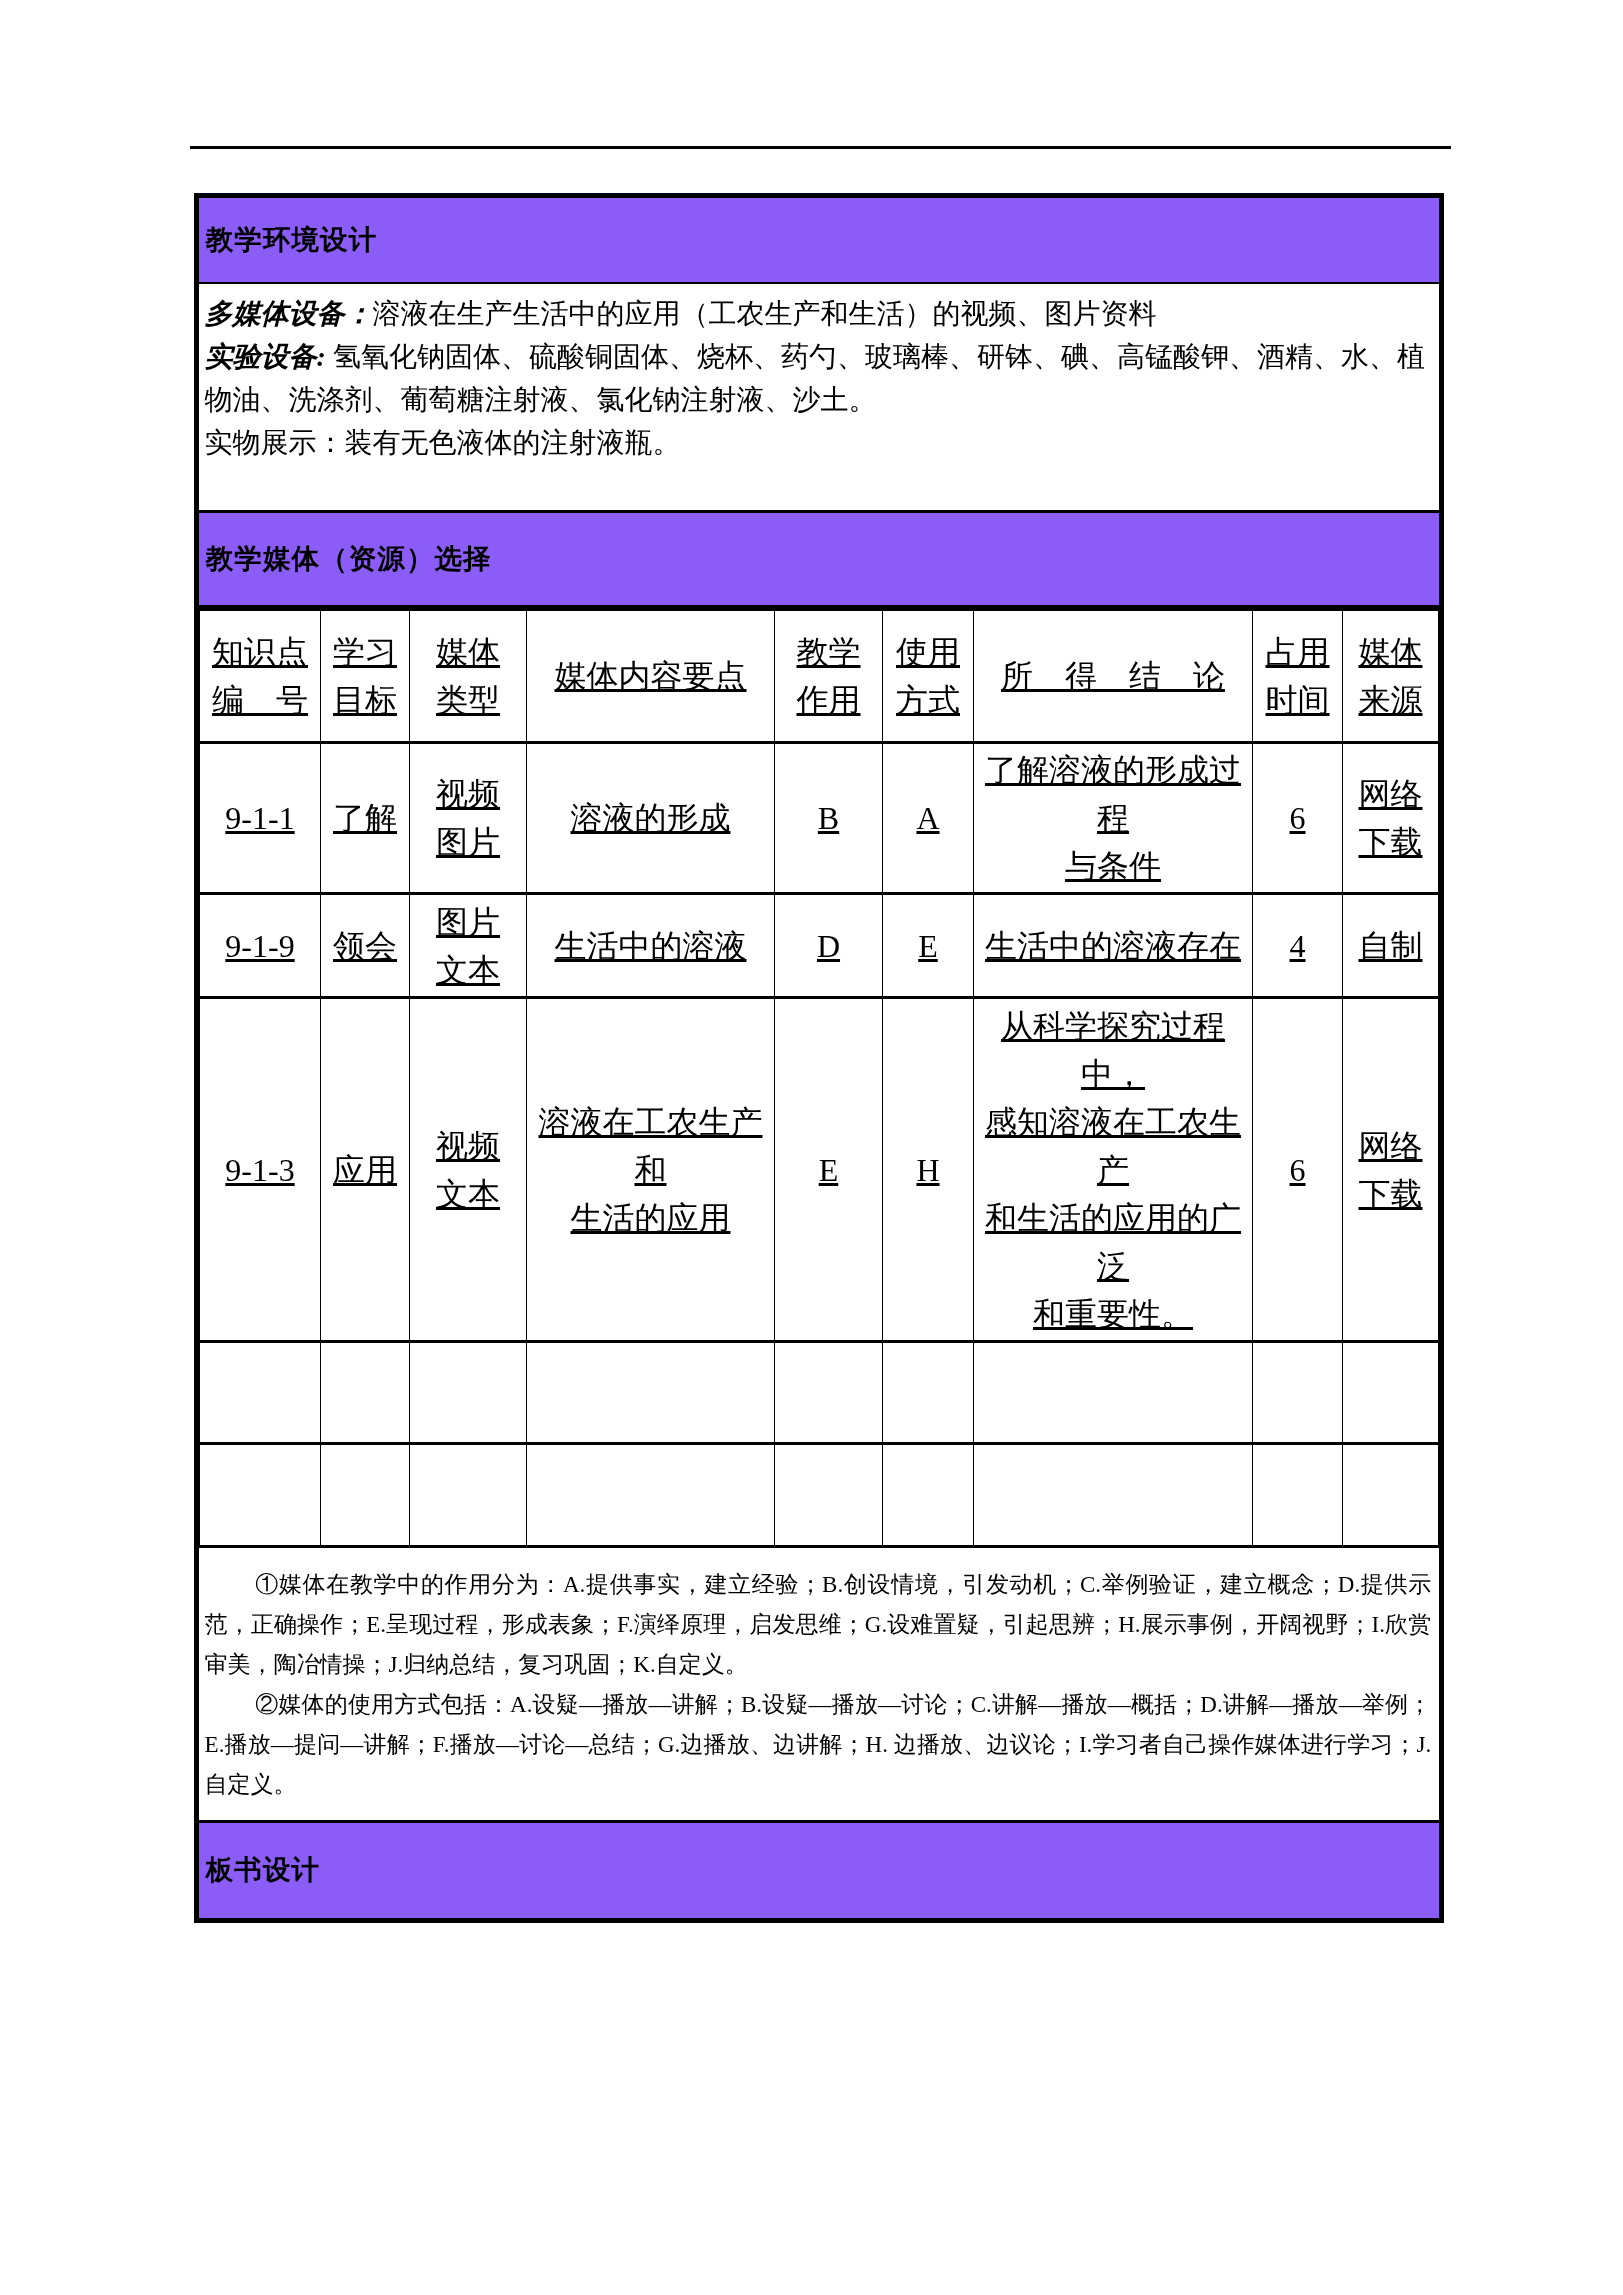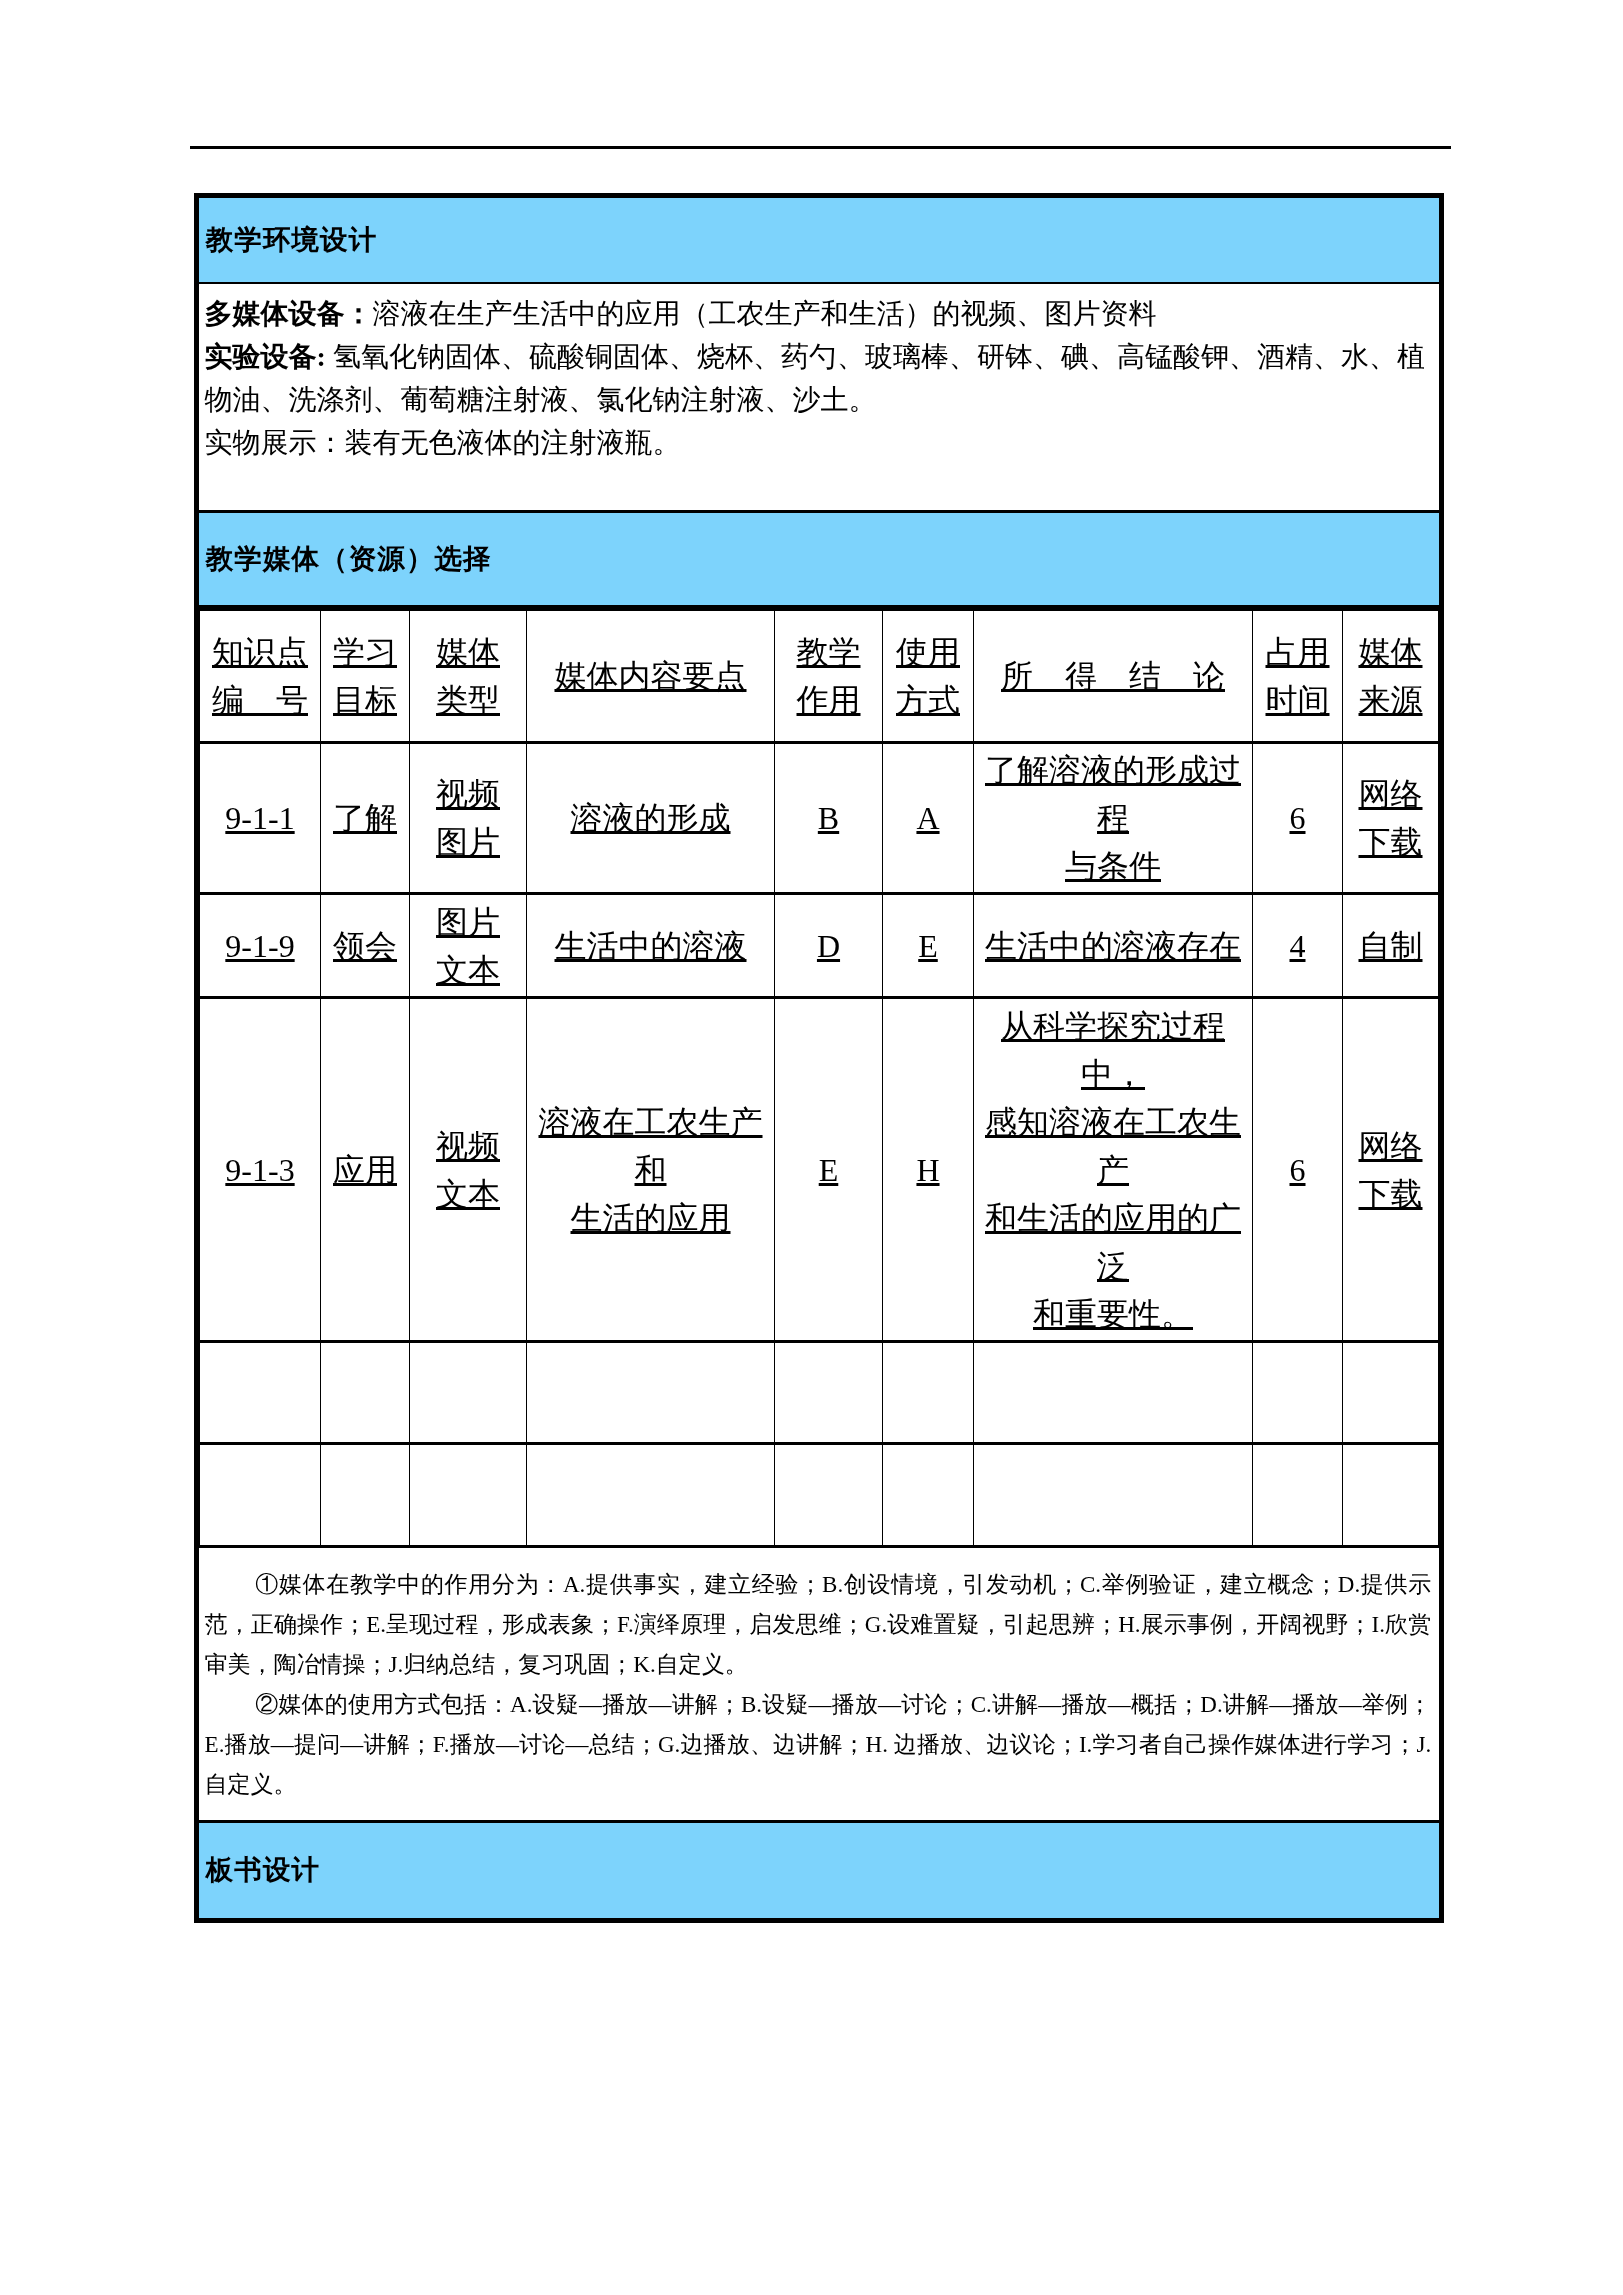--- a/index.html
+++ b/index.html
@@ -17,40 +17,40 @@
     background: #000000;
   }
   .doc {
     position: absolute;
     left: 194px; top: 193px;
     width: 1250px;
     border: 5.6px solid #000000;
     background: #ffffff;
   }
   .sec-head {
-    background: #7dd3fc;
+    background: #8b5cf6;
     display: flex;
     align-items: center;
     padding-left: 6.7px;
     font-weight: bold;
     font-size: 27.5px;
     letter-spacing: 1.1px;
   }
   .sec-head.h1 { height: 86px; border-bottom: 2.2px solid #000; }
   .sec-head.h2 { height: 95px; border-bottom: 3.4px solid #000; }
   .sec-head.h3 { height: 95px; align-items: center; }
   .env-body {
     height: 229px;
     border-bottom: 3.4px solid #000;
     padding: 7.8px 7.8px 0 5.6px;
     font-size: 28px;
     line-height: 43px;
   }
   .env-line { white-space: pre-line; }
-  .env-line .lbl-bold { font-weight: bold; }
+  .env-line .lbl-bold { font-weight: bold; font-style: italic; }
   .env-line .lbl-plain { font-weight: normal; }
   table.media {
     width: 100%;
     border-collapse: collapse;
     table-layout: fixed;
     font-size: 32px;
     text-decoration: underline;
   }
   table.media th, table.media td {
     border-left: 1.7px solid #000;

